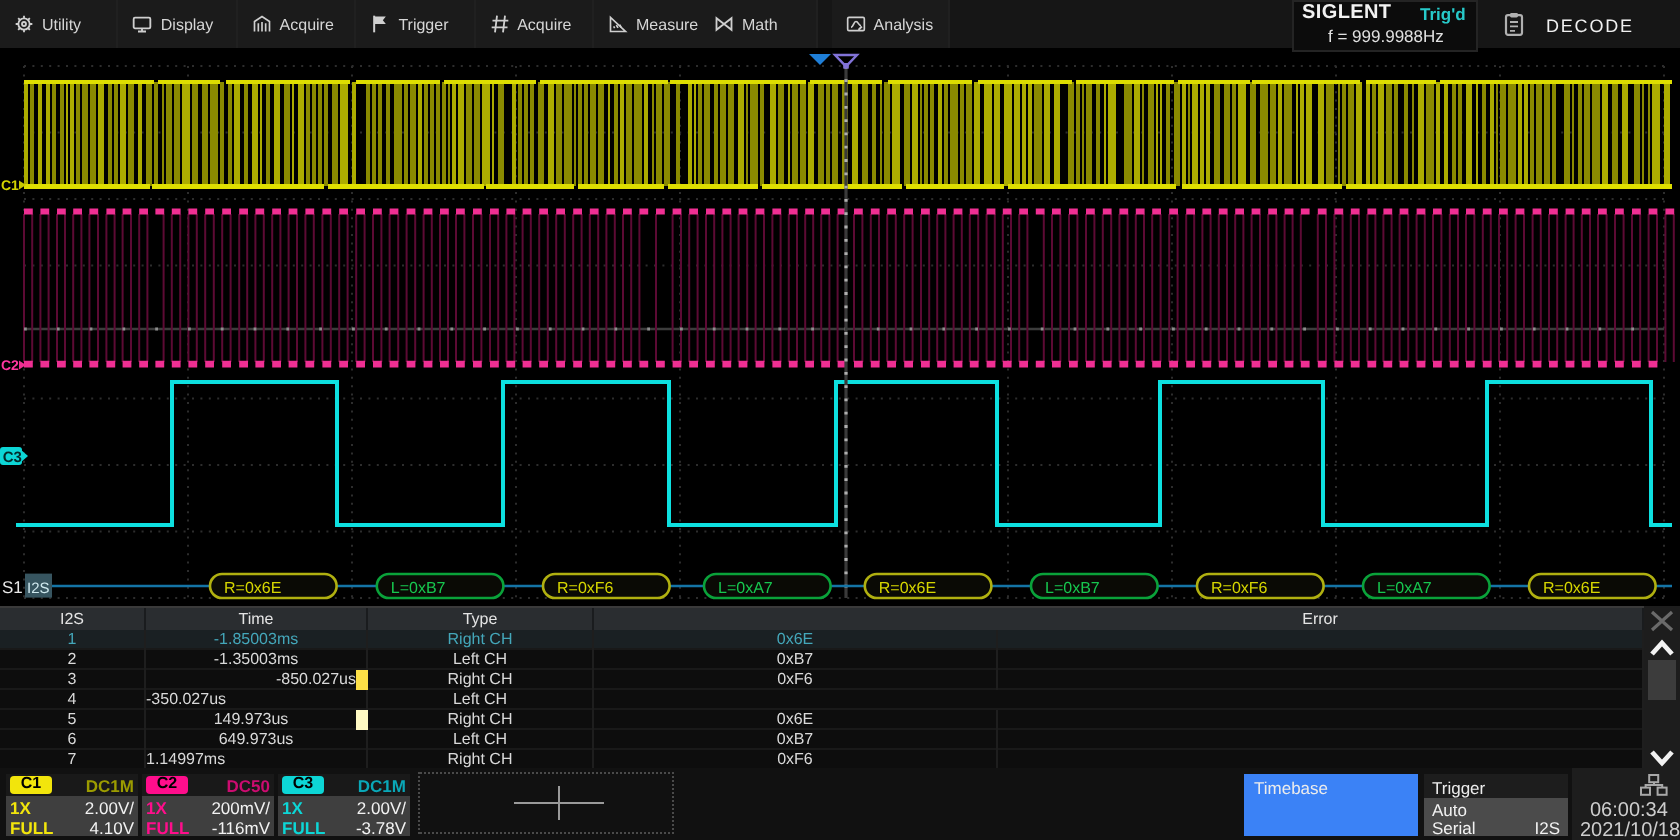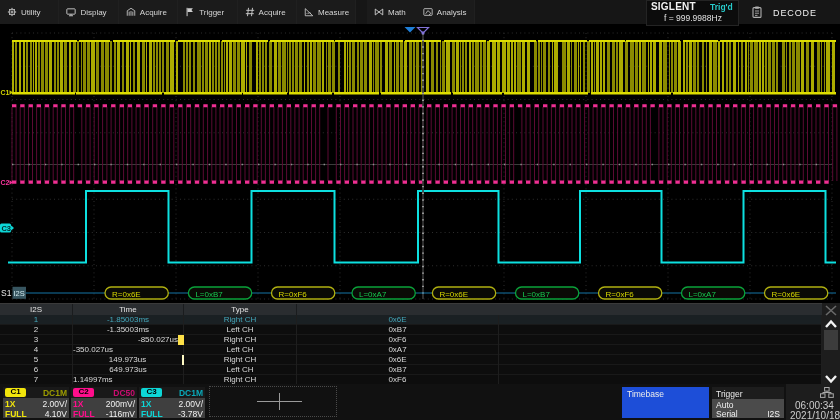--- a/index.html
+++ b/index.html
@@ -55,21 +55,21 @@
   </div>
 <div class="mbtn" style="left:297.0px;width:59.4px">
     <svg width="10" height="10" viewBox="0 0 12 12">
       <g stroke="#cfcfcf" stroke-width="1" fill="none">
         <path d="M1.5 10.5V2l9 8.5z"></path>
         <path d="M4 8.5L3.4 7.4M6 8.3L5 6.6M8 8.2L7 6.4"></path>
       </g>
     </svg>
     <span>Measure</span>
   </div>
-<div class="mbtn" style="left:367px;width:59.4px">
+<div class="mbtn" style="left:350px;width:59.4px">
     <svg width="10" height="10" viewBox="0 0 12 12">
       <path d="M1.5 2.5v7L6 6zM10.5 2.5v7L6 6z" fill="none" stroke="#cfcfcf" stroke-width="1.1"></path>
     </svg>
     <span>Math</span>
   </div>
 <div class="mbtn" style="left:415.8px;width:59.4px">
     <svg width="10" height="10" viewBox="0 0 12 12">
       <g stroke="#cfcfcf" stroke-width="1" fill="none">
         <rect x="1" y="2" width="10" height="8" rx="0.8"></rect>
         <path d="M3 8c1.5 0 1.5-3.5 3-3.5S7.5 7 9 7"></path>
@@ -135,20 +135,21 @@
     <rect x="681.5" y="287" width="63.3" height="12" rx="6" fill="#0a0a05" stroke="#0aa23a" stroke-width="1.3"></rect>
     <text x="688.5" y="296.5" fill="#17c74f" font-size="8">L=0xA7</text>
     <rect x="764.5" y="287" width="63.3" height="12" rx="6" fill="#0a0a05" stroke="#b0b010" stroke-width="1.3"></rect>
     <text x="771.5" y="296.5" fill="#d6d600" font-size="8">R=0x6E</text>
 </svg>
 <div class="abs" style="left:0;top:303px;width:822px;height:81px;background:#0d0d0d;border-top:1px solid #3a3a3a;font-size:8px">
     <div style="position:absolute;left:0;top:0;width:822px;height:11px;background:#2a2d30;color:#e4e4e4">
       <div style="position:absolute;left:0px;width:73px;top:0;height:11px;line-height:11px;text-align:center;border-right:1px solid #1a1c1e">I2S</div>
       <div style="position:absolute;left:73px;width:111px;top:0;height:11px;line-height:11px;text-align:center;border-right:1px solid #1a1c1e">Time</div>
       <div style="position:absolute;left:184px;width:113px;top:0;height:11px;line-height:11px;text-align:center;border-right:1px solid #1a1c1e">Type</div>
+      <div style="position:absolute;left:499px;width:323px;top:0;height:11px;line-height:11px;text-align:center;border-right:1px solid #1a1c1e">Error</div>
     </div>
     <div style="position:absolute;left:0;top:11px;width:822px;height:10px;background:#1a2023;color:#44a7ba;border-bottom:1px solid #191919">
       <div style="position:absolute;left:0px;width:73px;top:0;height:10px;line-height:10px;text-align:center;border-right:1px solid #1e1e1e">1</div>
       <div style="position:absolute;left:73px;width:111px;top:0;height:10px;line-height:10px;text-align:center;border-right:1px solid #1e1e1e">-1.85003ms</div>
       <div style="position:absolute;left:184px;width:113px;top:0;height:10px;line-height:10px;text-align:center;border-right:1px solid #1e1e1e">Right CH</div>
       <div style="position:absolute;left:297px;width:202px;top:0;height:10px;line-height:10px;text-align:center;border-right:1px solid #1e1e1e">0x6E</div>
       <div style="position:absolute;left:499px;width:323px;top:0;height:10px;line-height:10px;text-align:center;border-right:1px solid #1e1e1e"></div>
     </div>
     <div style="position:absolute;left:0;top:21px;width:822px;height:10px;color:#dadada;border-bottom:1px solid #191919">
       <div style="position:absolute;left:0px;width:73px;top:0;height:10px;line-height:10px;text-align:center;border-right:1px solid #1e1e1e">2</div>
@@ -161,26 +162,25 @@
       <div style="position:absolute;left:0px;width:73px;top:0;height:10px;line-height:10px;text-align:center;border-right:1px solid #1e1e1e">3</div>
       <div style="position:absolute;left:73px;width:111px;top:0;height:10px;line-height:10px;text-align:right;border-right:6px solid #fde047">-850.027us</div>
       <div style="position:absolute;left:184px;width:113px;top:0;height:10px;line-height:10px;text-align:center;border-right:1px solid #1e1e1e">Right CH</div>
       <div style="position:absolute;left:297px;width:202px;top:0;height:10px;line-height:10px;text-align:center;border-right:1px solid #1e1e1e">0xF6</div>
       <div style="position:absolute;left:499px;width:323px;top:0;height:10px;line-height:10px;text-align:center;border-right:1px solid #1e1e1e"></div>
     </div>
     <div style="position:absolute;left:0;top:41px;width:822px;height:10px;color:#dadada;border-bottom:1px solid #191919">
       <div style="position:absolute;left:0px;width:73px;top:0;height:10px;line-height:10px;text-align:center;border-right:1px solid #1e1e1e">4</div>
       <div style="position:absolute;left:73px;width:111px;top:0;height:10px;line-height:10px;border-right:1px solid #1e1e1e">-350.027us</div>
       <div style="position:absolute;left:184px;width:113px;top:0;height:10px;line-height:10px;text-align:center;border-right:1px solid #1e1e1e">Left CH</div>
-      <div style="position:absolute;left:297px;width:202px;top:0;height:10px;line-height:10px;text-align:center;border-right:1px solid #1e1e1e">0xA7</div>
       <div style="position:absolute;left:499px;width:323px;top:0;height:10px;line-height:10px;text-align:center;border-right:1px solid #1e1e1e"></div>
     </div>
     <div style="position:absolute;left:0;top:51px;width:822px;height:10px;color:#dadada;border-bottom:1px solid #191919">
       <div style="position:absolute;left:0px;width:73px;top:0;height:10px;line-height:10px;text-align:center;border-right:1px solid #1e1e1e">5</div>
-      <div style="position:absolute;left:73px;width:111px;top:0;height:10px;line-height:10px;text-align:center;border-right:2px solid #fef9c3">149.973us</div>
+      <div style="position:absolute;left:73px;width:111px;top:0;height:10px;line-height:10px;text-align:center;border-right:6px solid #fef9c3">149.973us</div>
       <div style="position:absolute;left:184px;width:113px;top:0;height:10px;line-height:10px;text-align:center;border-right:1px solid #1e1e1e">Right CH</div>
       <div style="position:absolute;left:297px;width:202px;top:0;height:10px;line-height:10px;text-align:center;border-right:1px solid #1e1e1e">0x6E</div>
       <div style="position:absolute;left:499px;width:323px;top:0;height:10px;line-height:10px;text-align:center;border-right:1px solid #1e1e1e"></div>
     </div>
     <div style="position:absolute;left:0;top:61px;width:822px;height:10px;color:#dadada;border-bottom:1px solid #191919">
       <div style="position:absolute;left:0px;width:73px;top:0;height:10px;line-height:10px;text-align:center;border-right:1px solid #1e1e1e">6</div>
       <div style="position:absolute;left:73px;width:111px;top:0;height:10px;line-height:10px;text-align:center;border-right:1px solid #1e1e1e">649.973us</div>
       <div style="position:absolute;left:184px;width:113px;top:0;height:10px;line-height:10px;text-align:center;border-right:1px solid #1e1e1e">Left CH</div>
       <div style="position:absolute;left:297px;width:202px;top:0;height:10px;line-height:10px;text-align:center;border-right:1px solid #1e1e1e">0xB7</div>
       <div style="position:absolute;left:499px;width:323px;top:0;height:10px;line-height:10px;text-align:center;border-right:1px solid #1e1e1e"></div>
@@ -231,21 +231,21 @@
     <span class="abs" style="right:2px;top:1px;color:#f2f2f2">2.00V/</span>
     <span class="abs" style="left:2px;top:10.5px;color:#0dd6d6;font-weight:bold">FULL</span>
     <span class="abs" style="right:2px;top:10.5px;color:#f2f2f2">-3.78V</span>
   </div>
 </div>
 <div class="abs" style="left:209px;top:386px;width:128px;height:31px;border:1px dotted #4a4a4a">
   <svg class="abs" width="126" height="29">
       <path d="M47 14.5h45M69.5 6v17" stroke="#9a9a9a" stroke-width="1"></path>
     </svg>
 </div>
-<div class="abs" style="left:622px;top:387px;width:87px;height:31px;background:#1d4ed8;font-size:8.5px">
+<div class="abs" style="left:622px;top:387px;width:87px;height:31px;background:#3b82f6;font-size:8.5px">
   <span class="abs" style="left:5px;top:2px;color:#ececec">Timebase</span>
 </div>
 <div class="abs" style="left:712px;top:387px;width:72px;height:31px;background:#1d1d1d;font-size:8.5px">
   <span class="abs" style="left:4px;top:2px;color:#ececec">Trigger</span>
   <div class="abs" style="left:0;top:12px;width:72px;height:19px;background:#4b4b4b;color:#f2f2f2">
     <span class="abs" style="left:4px;top:1px">Auto</span>
     <span class="abs" style="left:4px;top:10px">Serial</span>
       <span class="abs" style="right:4px;top:10px">I2S</span>
   </div>
 </div>

